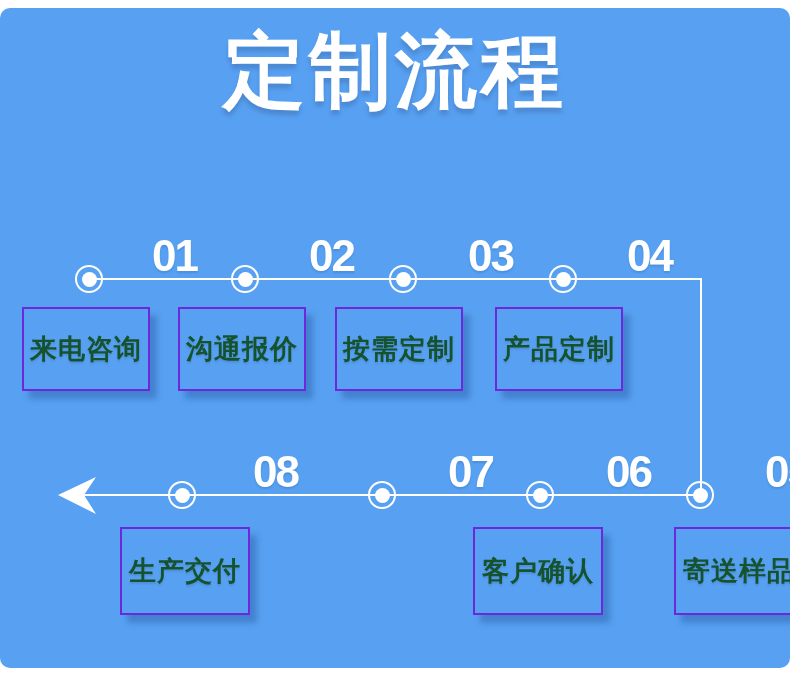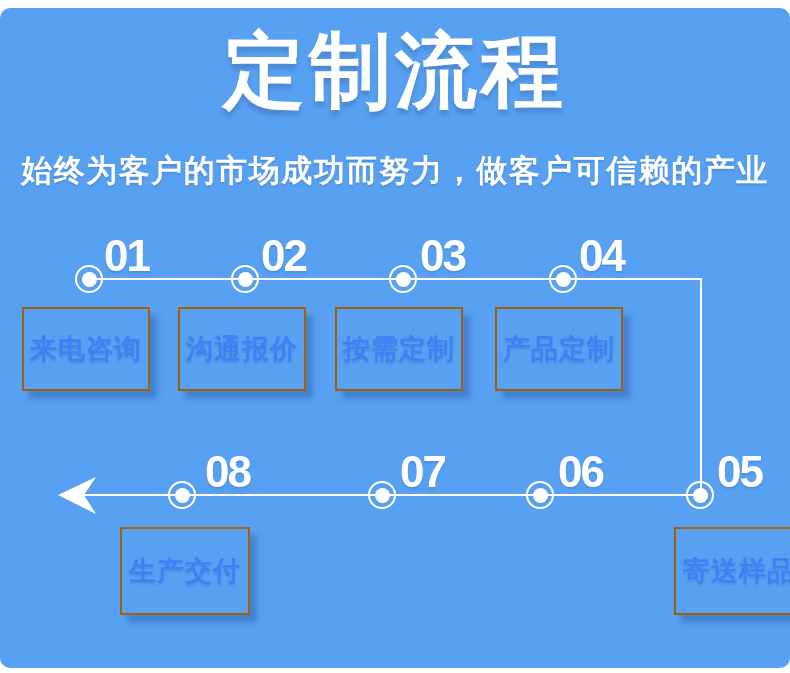--- a/index.html
+++ b/index.html
@@ -32,41 +32,41 @@
     position:absolute;width:28px;height:28px;border-radius:50%;
     border:2px solid #ffffff;box-sizing:border-box;
     display:flex;align-items:center;justify-content:center;
     background:transparent;
   }
   .node .dot{width:15px;height:15px;border-radius:50%;background:#ffffff;}
   .num{
     position:absolute;color:#ffffff;font-weight:700;
     font-size:44px;line-height:1;letter-spacing:-2px;
     text-shadow:0 2px 2px rgba(52,88,150,0.25);
+    margin-left:48px;
   }
   .step-box{
     position:absolute;box-sizing:border-box;
-    border:2px solid #a16207;
+    border:2px solid #6d28d9;
     display:flex;align-items:center;justify-content:center;
-    color:#3b82f6;font-size:27px;font-weight:700;letter-spacing:1px;
+    color:#14532d;font-size:27px;font-weight:700;letter-spacing:1px;
     box-shadow:7px 8px 6px rgba(43,92,166,0.45);
     text-shadow:0 2px 2px rgba(52,88,150,0.25);
   }
   .row1-box{top:307px;width:128px;height:84px;}
   .row2-box{top:527px;width:130px;height:88px;}
   .arrow{position:absolute;left:58px;top:477px;width:40px;height:38px;}
 </style>
 </head>
 <body>
 
 <div class="canvas">
   <div class="panel"></div>
 
   <h1 class="title">定制流程</h1>
-  <div class="subtitle">始终为客户的市场成功而努力，做客户可信赖的产业</div>
 
   <div class="hline" style="left:89px;top:278px;width:613px;"></div>
   <div class="vline" style="left:700px;top:278px;height:218px;"></div>
   <div class="hline" style="left:62px;top:494px;width:640px;"></div>
 
   <svg class="arrow" viewBox="0 0 40 38">
     <polygon points="38,0 0,18 38,37 26,18" fill="#ffffff"></polygon>
   </svg>
 
   <div class="node" style="left:75px;top:265px;">
@@ -114,16 +114,19 @@
   <div class="step-box row1-box" style="left:335px;">
       <span>按需定制</span>
     </div>
   <div class="step-box row1-box" style="left:495px;">
       <span>产品定制</span>
     </div>
 
   <div class="step-box row2-box" style="left:120px;text-align:center;">
       <span>生产交付</span>
     </div>
+  <div class="step-box row2-box" style="left:473px;">
+      <span>客户确认</span>
+    </div>
   <div class="step-box row2-box" style="left:634px;margin-left:40px;">
       <span>寄送样品</span>
     </div>
 </div>
 
 </body></html>

